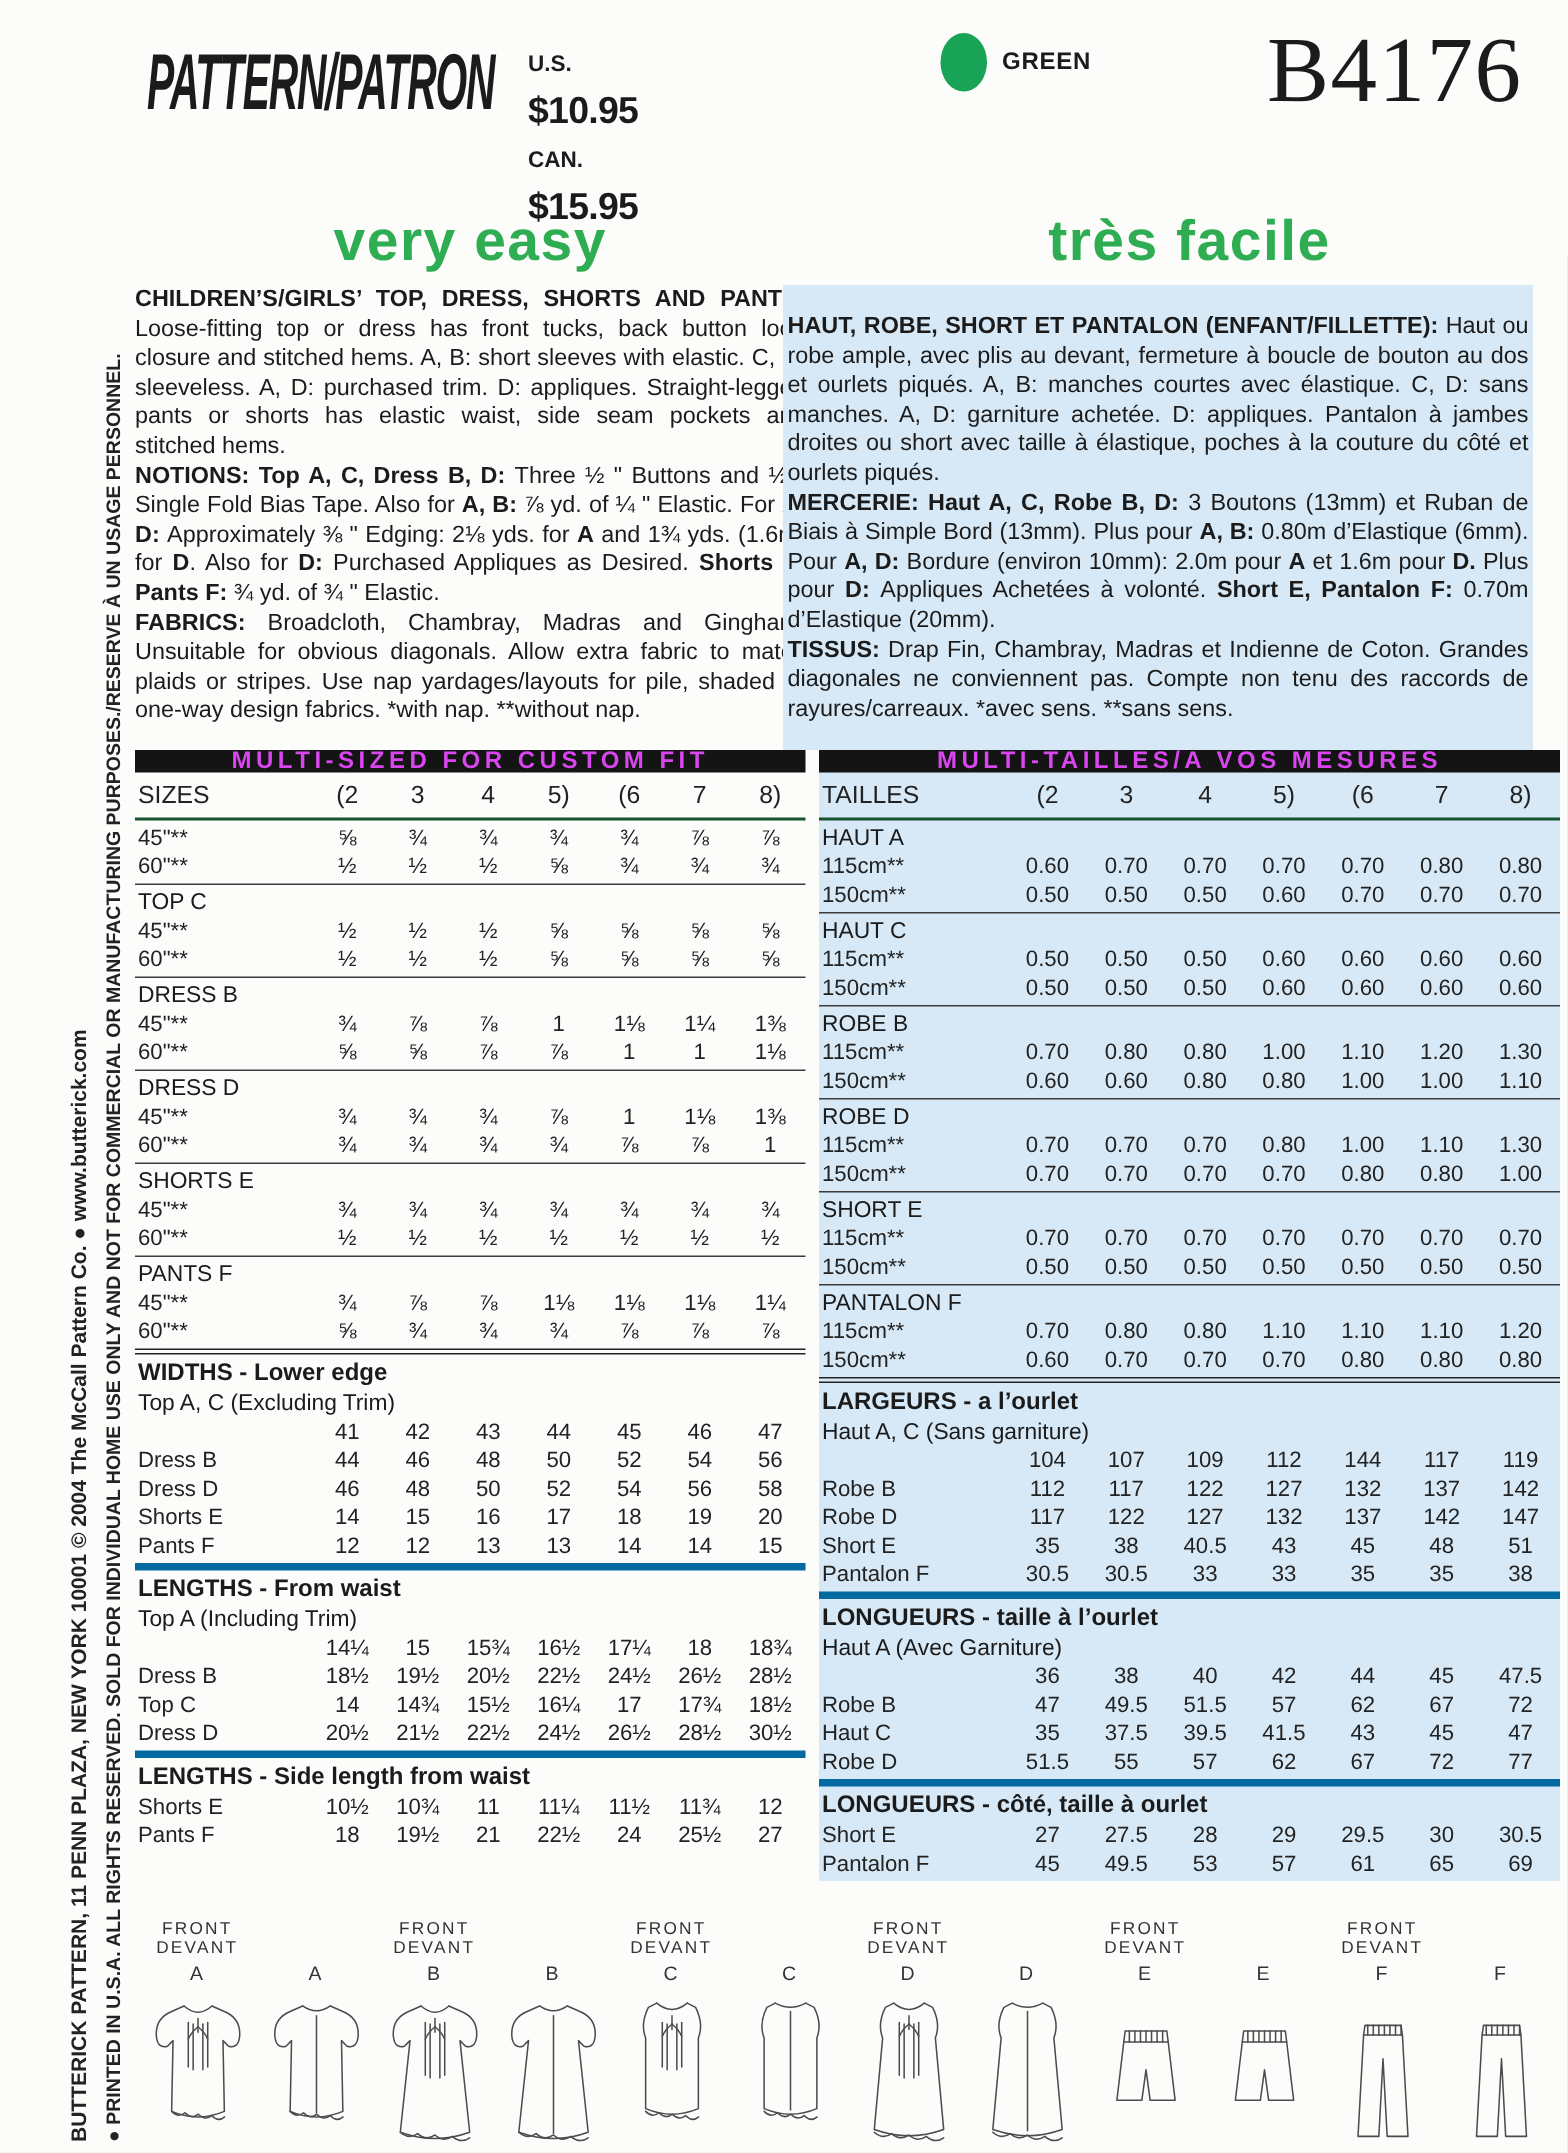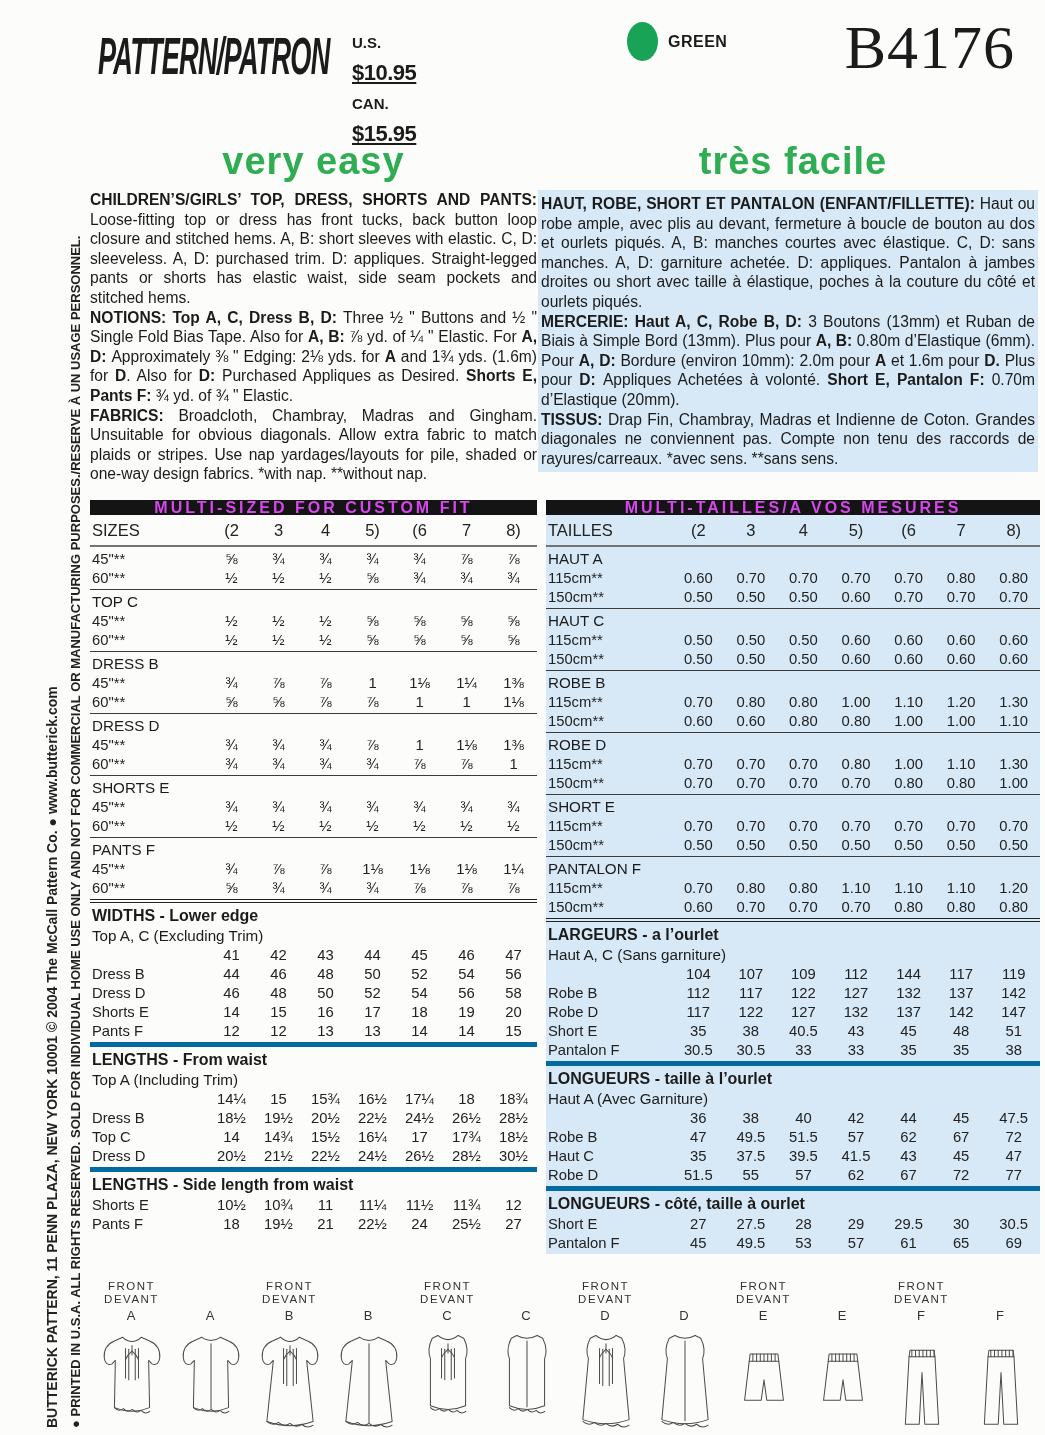--- a/index.html
+++ b/index.html
@@ -4,55 +4,55 @@
 <style>
   html,body{margin:0;padding:0;background:#e8e8e4;}
   .page{position:relative;width:1045px;height:1435px;background:#fcfcfa;
         font-family:"Liberation Sans",sans-serif;color:#1b1b1b;overflow:hidden;margin:0 auto;}
 
   
   .hdr-pattern{position:absolute;left:98px;top:26px;font-size:34px;font-weight:bold;font-style:italic;
                letter-spacing:-1px;transform:scale(.80,1.55);transform-origin:left top;white-space:nowrap;}
   .hdr-price{position:absolute;left:352px;top:34px;display:flex;align-items:baseline;gap:9px;flex-direction:column;}
   .hdr-price .cur{font-size:15px;font-weight:bold;}
-  .hdr-price .amt{font-size:22px;font-weight:bold;letter-spacing:-.5px;text-decoration:underline;}
+  .hdr-price .amt{font-size:25px;font-weight:bold;letter-spacing:-.5px;}
   .hdr-dot{position:absolute;left:627px;top:22px;width:31px;height:39px;border-radius:50%;background:var(--dot,#18a356);}
   .hdr-green{position:absolute;left:668px;top:33px;font-size:16px;font-weight:bold;letter-spacing:.5px;}
   .hdr-num{position:absolute;right:30px;top:12px;font-family:"Liberation Serif",serif;font-size:62px;
            font-weight:normal;letter-spacing:1px;}
 
   
   .side-line{position:absolute;transform:rotate(-90deg);transform-origin:0 0;white-space:nowrap;
              font-weight:bold;color:#222;}
   .side-1{left:44px;top:1428px;font-size:14px;}
   .side-2{left:68px;top:1428px;font-size:13px;}
 
   
   .col-heading{position:absolute;top:140px;font-size:38px;font-weight:bold;text-align:center;
                color:var(--green,#2fad52);letter-spacing:1px;}
   .heading-en{left:90px;width:447px;}
   .heading-fr{left:546px;width:494px;}
   .text-block{position:absolute;top:190px;font-size:15.6px;line-height:19.6px;text-align:justify;}
   .text-en{left:90px;width:447px;}
-  .text-fr{left:538px;width:494px;background:var(--blue,#d7e9f6);padding:4px 3px;}
+  .text-fr{left:522px;width:494px;background:var(--blue,#d7e9f6);padding:18px 3px;}
   .text-block p{margin:0;}
   .text-block .b{font-weight:bold;}
 
   
   .size-table{position:absolute;top:500px;}
   .table-en{left:90px;width:447px;}
   .table-fr{left:546px;width:494px;background:var(--blue,#d7e9f6);}
   .band{height:15px;background:#141414;color:#d946ef;display:flex;align-items:center;justify-content:center;
         font-weight:bold;font-size:16px;letter-spacing:3px;}
   .grid-row{display:grid;align-items:center;height:19px;font-size:14.8px;color:#222;}
   .table-en .grid-row{grid-template-columns:118px repeat(7,1fr);}
   .table-fr .grid-row{grid-template-columns:126px repeat(7,1fr);}
   .grid-row .lbl{text-align:left;padding-left:2px;white-space:nowrap;}
   .grid-row .val{text-align:center;white-space:nowrap;}
-  .sizes-row{height:30px;font-size:16.5px;border-bottom:2px solid #737373;}
+  .sizes-row{height:30px;font-size:16.5px;border-bottom:2px solid #14532d;}
   .group{padding:2px 0;}
   .group + .group{border-top:1px solid #3c3c3c;}
   .group-name{height:19px;font-size:15.2px;display:flex;align-items:center;padding-left:2px;white-space:nowrap;}
   .sec{padding:2px 0;border-top:5px solid #0369a1;}
   .sec-first{border-top:4px double #222;}
   .sec-heading{font-weight:bold;font-size:16px;height:21px;display:flex;align-items:center;padding-left:2px;white-space:nowrap;}
   .sec-sub{font-size:15.2px;height:19px;display:flex;align-items:center;padding-left:2px;white-space:nowrap;}
 
   
   .figs{position:absolute;left:92px;top:1280px;width:948px;display:flex;}

